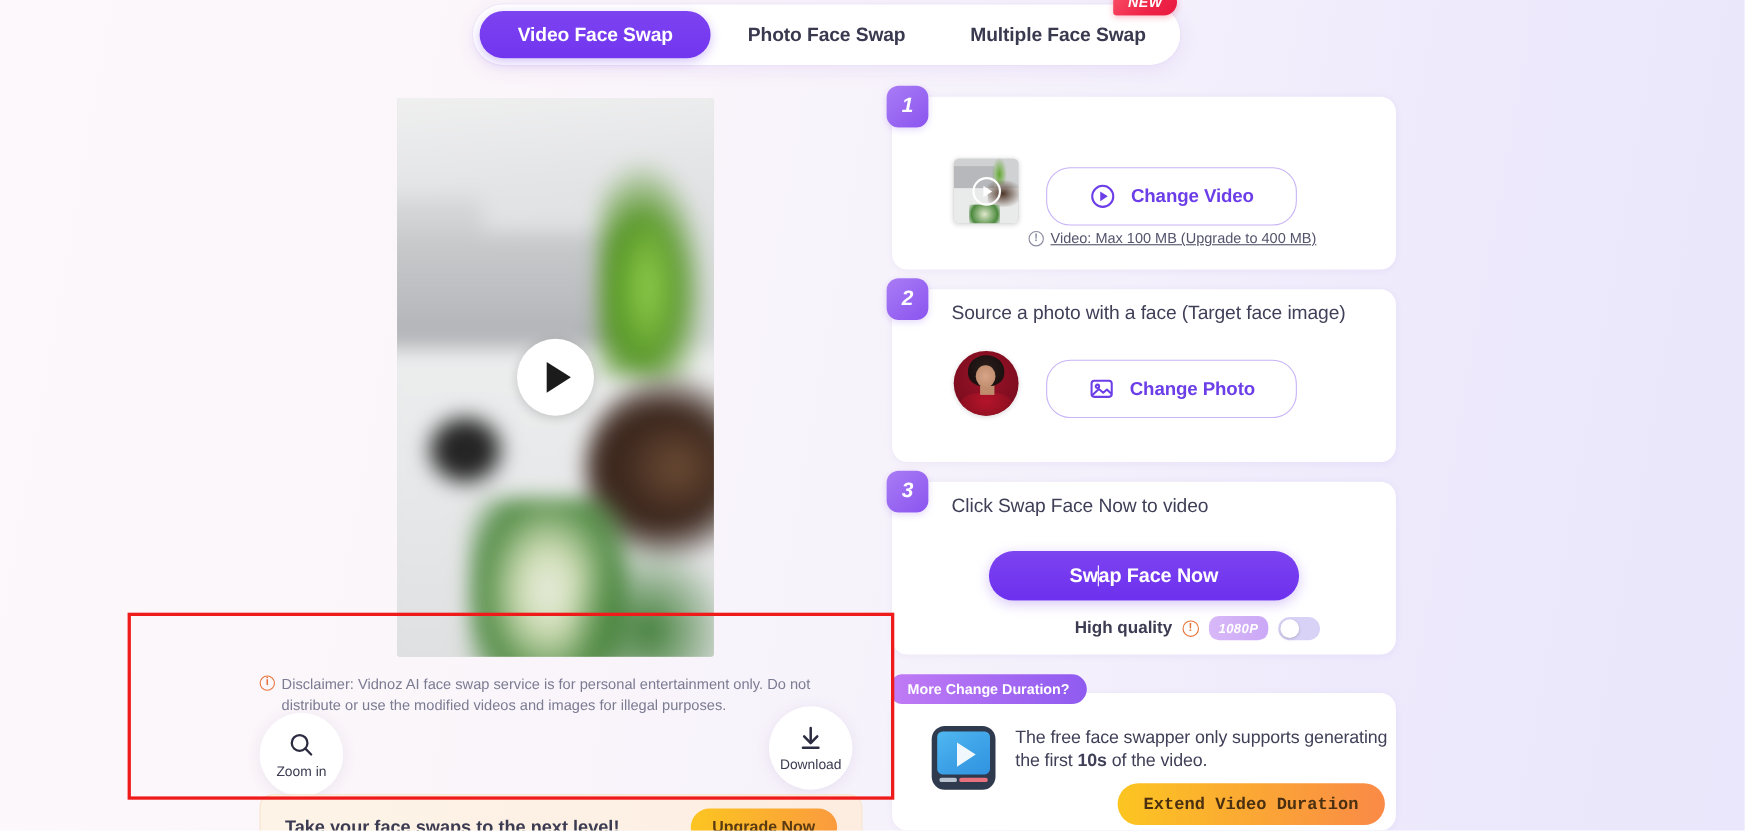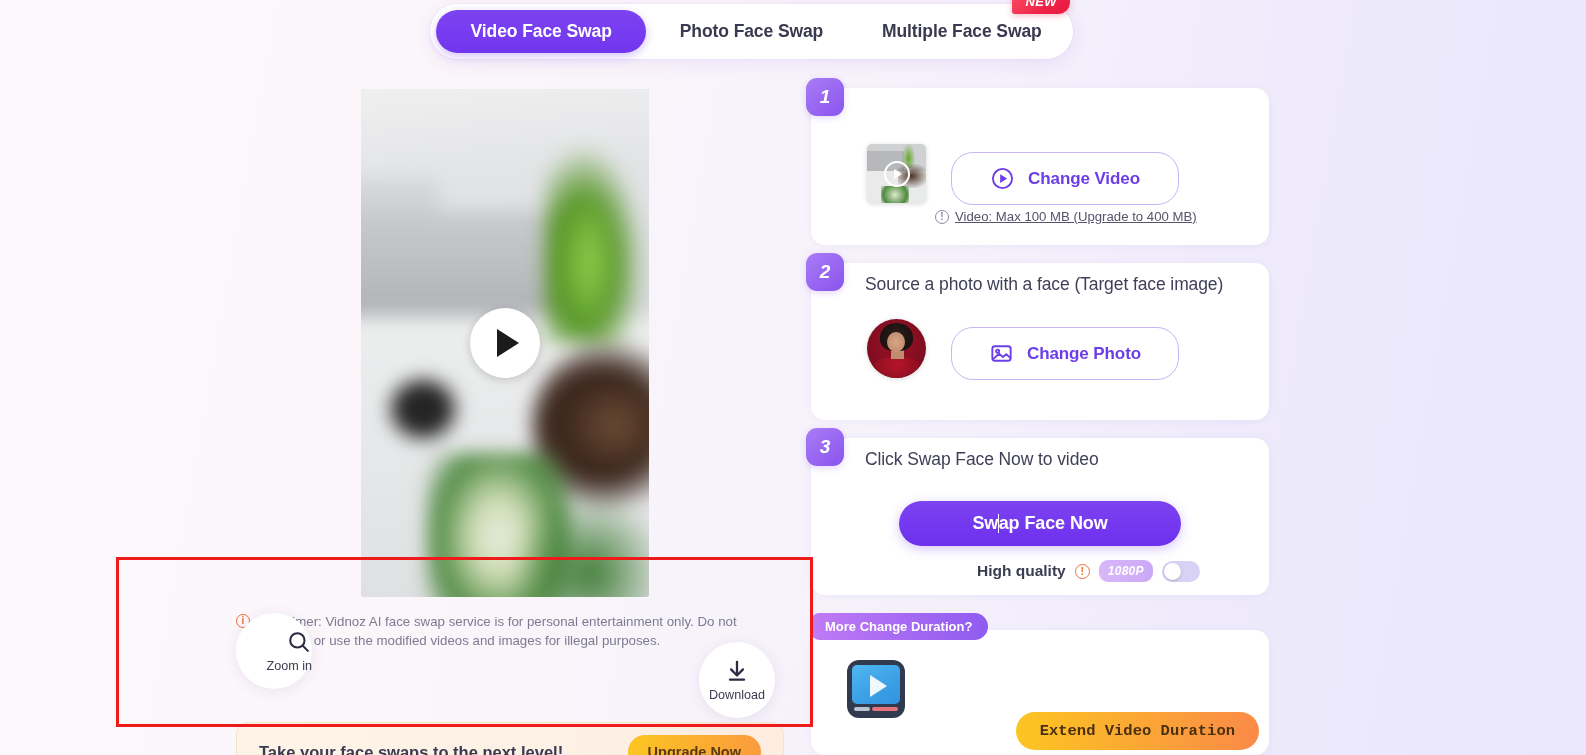--- a/index.html
+++ b/index.html
@@ -134,21 +134,21 @@
     width: 76px; height: 76px;
     border-radius: 50%;
     background: #ffffff;
     display: flex; flex-direction: column;
     align-items: center; justify-content: center;
     gap: 4px;
     cursor: pointer;
     box-shadow: 0 2px 14px rgba(90,60,150,0.10);
   }
   .round-btn .lbl { font-size: 12.6px; color: #3b3b52; }
-  .zoom-btn { left: 236px; top: 613px; align-items: flex-end; }
+  .zoom-btn { left: 236px; top: 648px; }
   .dl-btn   { left: 699px; top: 642px; }
 
   
   .red-box {
     position: absolute;
     left: 116px; top: 557px;
     width: 697px; height: 170px;
     border: 3px solid #ef1b1b;
     pointer-events: none;
     z-index: 50;
@@ -508,15 +508,18 @@
 
 <div class="promo-tag">More Change Duration?</div>
 <div class="card c4">
   <div class="promo-body">
     <div class="promo-ico">
       <div class="screen"></div>
       <div class="tri2"></div>
       <div class="bar1"></div>
       <div class="bar2"></div>
     </div>
+    <div class="promo-text">
+      <span>The free face swapper only supports generating the first </span><b>10s</b><span> of the video.</span>
+    </div>
   </div>
   <div class="extend-btn">Extend Video Duration</div>
 </div>
 
 </body></html>

